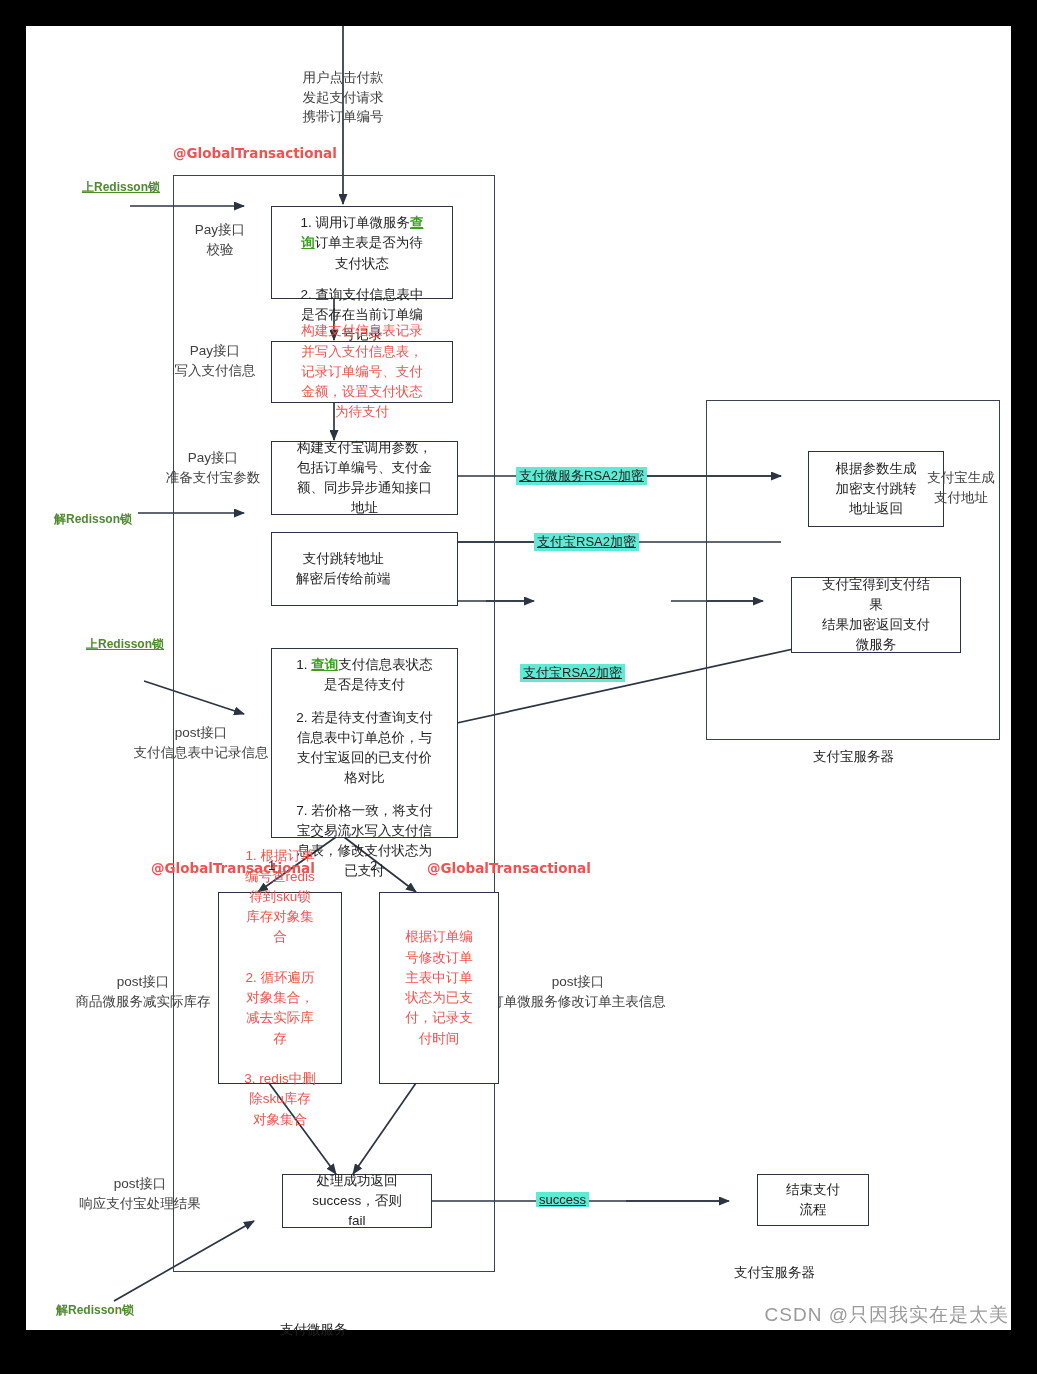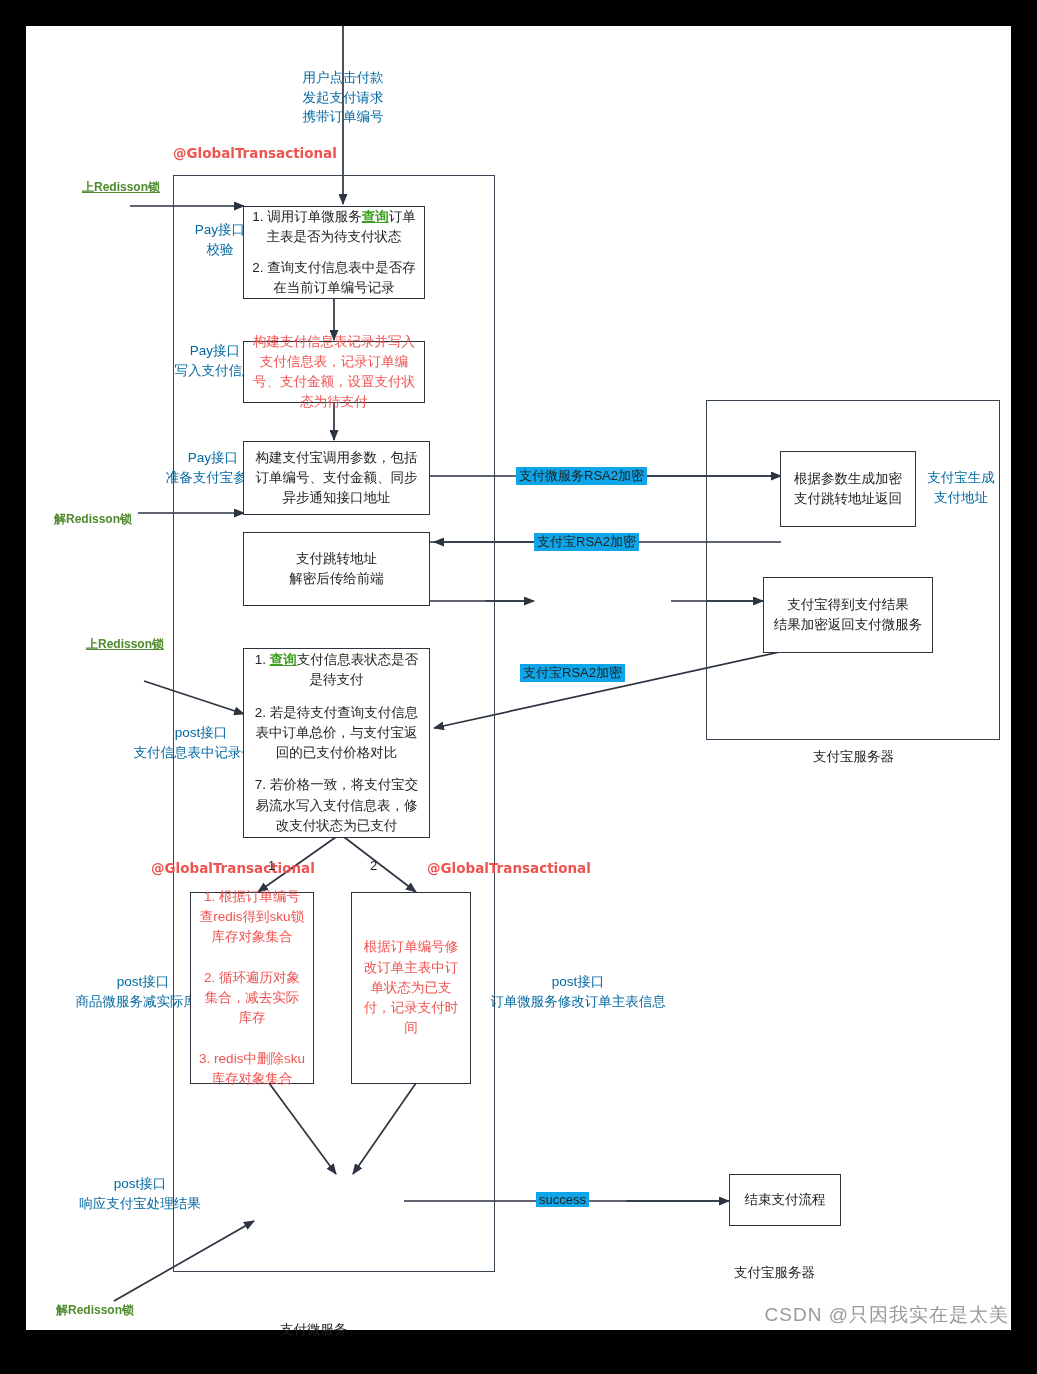--- a/index.html
+++ b/index.html
@@ -2,30 +2,30 @@
 <html><head>
 <meta charset="utf-8">
 <style>
   html,body{margin:0;padding:0;background:#000;}
   body{font-family:"Liberation Sans","DejaVu Sans",sans-serif;}
   #page{position:relative;width:1037px;height:1374px;background:#000;overflow:hidden;}
   #canvas{position:absolute;left:26px;top:26px;width:985px;height:1304px;background:#fff;}
   svg.layer{position:absolute;left:0;top:0;width:985px;height:1304px;pointer-events:none;}
 
   .node{position:absolute;box-sizing:border-box;border:1.6px solid #2b3440;background:#fff;
-        display:flex;align-items:center;justify-content:center;text-align:center;
-        font-size:13.5px;line-height:1.5;color:#222;padding:6px 8px;}
+        display:flex;align-items:center;text-align:center;
+        font-size:13.5px;line-height:1.5;color:#222;padding:6px 24px;margin-left:28px;}
   .node.red{color:#ef5350;}
   .group{position:absolute;box-sizing:border-box;border:1.6px solid #3a4450;background:transparent;}
-  .lbl{position:absolute;font-size:13.5px;line-height:1.45;color:#0369a1;text-align:center;white-space:pre-line;}
+  .lbl{position:absolute;font-size:13.5px;line-height:1.45;color:#404040;text-align:center;white-space:pre-line;}
   .green{color:#4f8a2c;font-weight:bold;font-size:12px;}
   .green u{text-decoration:underline;}
   .redtag{color:#ef5350;font-weight:bold;font-size:13.5px;font-family:"DejaVu Sans",sans-serif;}
   .g-in{color:#3b9e1f;font-weight:bold;text-decoration:underline;}
-  .edge-lbl{position:absolute;font-size:13px;color:#222;background:#0ea5e9;padding:0 3px;white-space:nowrap;}
+  .edge-lbl{position:absolute;font-size:13px;color:#222;background:#5eead4;padding:0 3px;white-space:nowrap;text-decoration:underline;}
   .caption{position:absolute;font-size:13.5px;color:#222;white-space:nowrap;}
   .wm{position:absolute;right:2px;bottom:2px;color:#9a9a9a;font-size:19px;letter-spacing:1px;}
   .num{position:absolute;font-size:13px;color:#222;}
 </style>
 </head>
 <body>
 
 <div id="page">
   <div id="canvas">
 
@@ -139,20 +139,22 @@
     </div>
 
     <div class="node red" style="left:164px;top:866px;width:124px;height:192px;white-space:pre-line;">1. 根据订单编号查redis得到sku锁库存对象集合
 
 2. 循环遍历对象集合，减去实际库存
 
 3. redis中删除sku库存对象集合</div>
 
     <div class="node red" style="left:325px;top:866px;width:120px;height:192px;">根据订单编号修改订单主表中订单状态为已支付，记录支付时间</div>
 
+    <div class="node" style="left:228px;top:1148px;width:150px;height:54px;white-space:pre-line;">处理成功返回
+success，否则fail</div>
 
 
     <div class="node" style="left:754px;top:425px;width:136px;height:76px;">根据参数生成加密支付跳转地址返回</div>
 
     <div class="node" style="left:737px;top:551px;width:170px;height:76px;white-space:pre-line;">支付宝得到支付结果
 结果加密返回支付微服务</div>
 
     <div class="node" style="left:703px;top:1148px;width:112px;height:52px;">结束支付流程</div>
 
     <div class="edge-lbl" style="left:490px;top:441px;">支付微服务RSA2加密</div>

